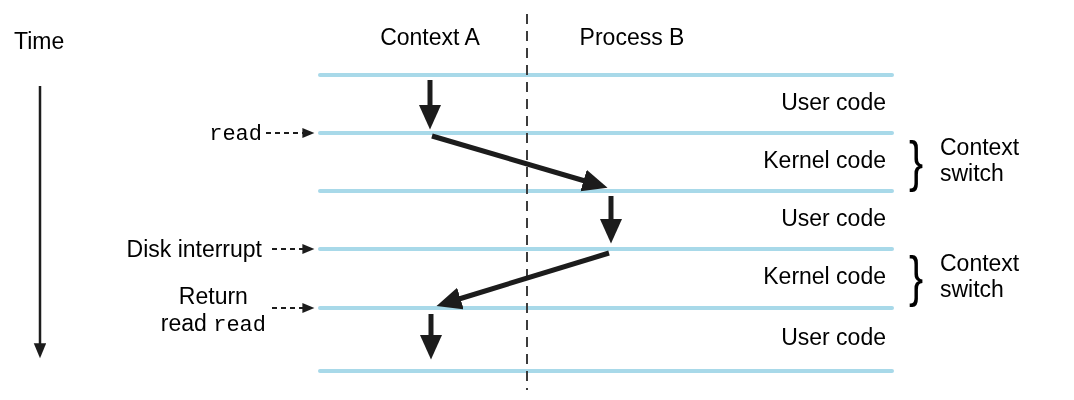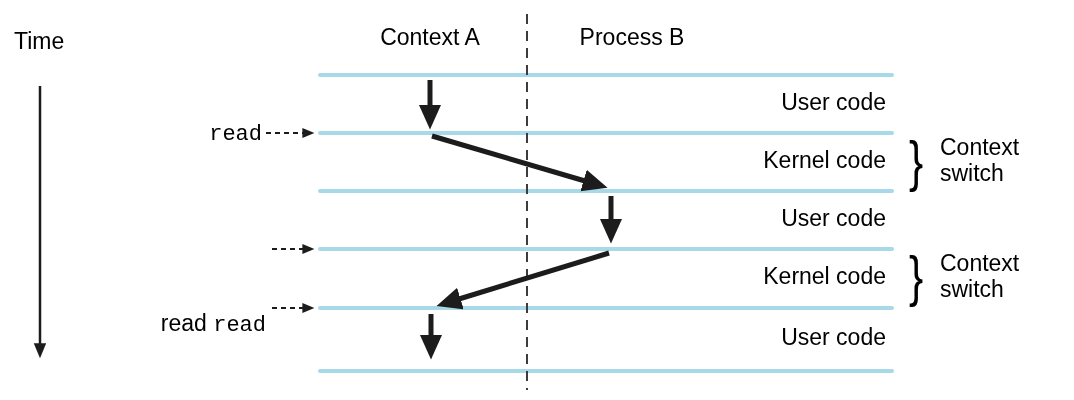--- a/index.html
+++ b/index.html
@@ -60,22 +60,23 @@
   <div class="hline" style="top:247px"></div>
   <div class="hline" style="top:306px"></div>
   <div class="hline" style="top:369px"></div>
 
   <div class="lbl" style="left:14px;top:28px;">Time</div>
 
   <div class="lbl center" style="left:430px;top:24px;">Context A</div>
   <div class="lbl center" style="left:608px;top:24px;margin-left:24px;">Process B</div>
 
   <div class="lbl mono evt" style="right:812px;top:121px;">read</div>
+  <div class="lbl evt" style="right:812px;top:236px;">Disk interrupt</div>
   <div class="lbl evt" style="right:808px;top:283px;text-align:center;">
-    <br>
+    <span>Return</span><br>
     <span>read</span>
     <span class="mono">read</span>
   </div>
 
   <div class="region-label" style="top:88px;">User code</div>
   <div class="region-label" style="top:146px;">Kernel code</div>
   <div class="region-label" style="top:204px;">User code</div>
   <div class="region-label" style="top:262px;">Kernel code</div>
   <div class="region-label" style="top:323px;">User code</div>
 

